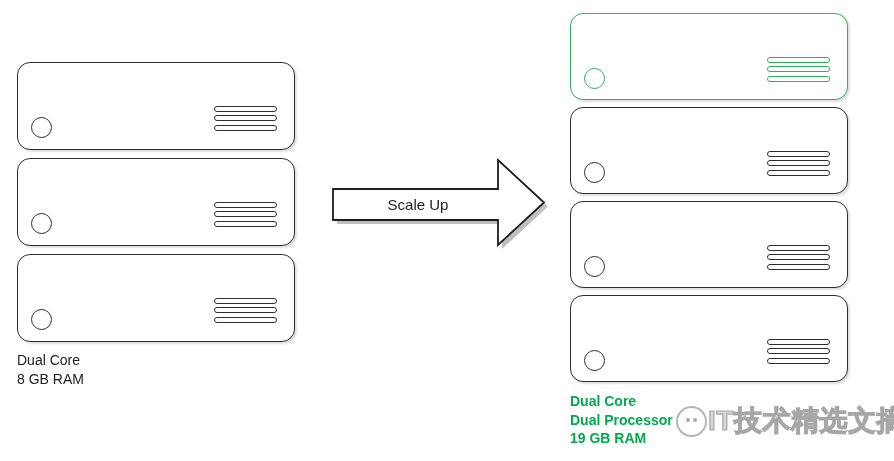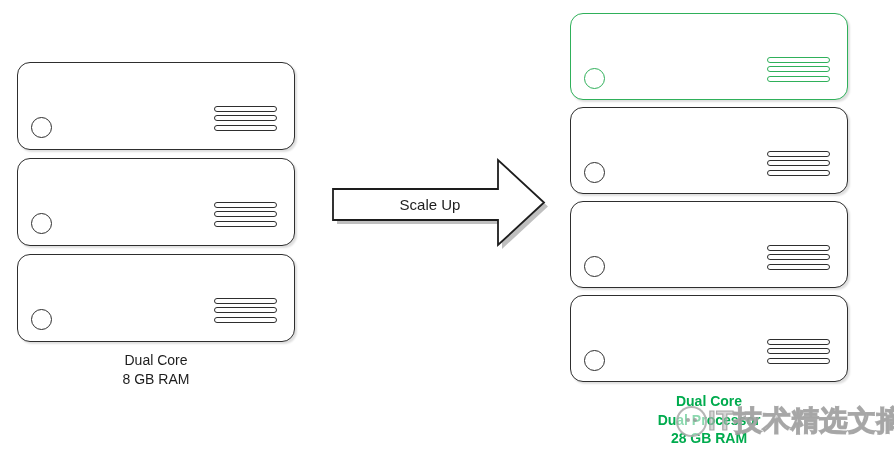--- a/index.html
+++ b/index.html
@@ -65,21 +65,20 @@
     border-radius: 4px;
     margin-bottom: 3.4px;
     background: #fff;
   }
   .server-box.highlight .vents i { border-color: var(--green-stroke, #2fb05a); }
 
   
   .spec {
     position: absolute;
     width: 278px;
-    text-align: center;
     font-size: 14px;
     line-height: 19px;
     white-space: nowrap;
   }
   .spec-before {
     left: 17px;
     top: 351px;
     color: #1d1d1d;
   }
   .spec-after {
@@ -93,21 +92,21 @@
   
   .arrow-svg {
     position: absolute;
     left: 330px;
     top: 150px;
     width: 225px;
     height: 105px;
   }
   .arrow-label {
     position: absolute;
-    left: 345px;
+    left: 333px;
     top: 189px;
     width: 170px;
     height: 31px;
     display: flex;
     align-items: center;
     justify-content: center;
     font-size: 15px;
     color: #1d1d1d;
   }
 
@@ -225,21 +224,21 @@
   <div class="arrow-label">Scale Up</div>
 
   <div class="spec spec-before">
     <div>Dual Core</div>
     <div>8 GB RAM</div>
   </div>
 
   <div class="spec spec-after">
     <div>Dual Core</div>
     <div>Dual Processor</div>
-    <div>28 GB RAM</div>
+    <div>19 GB RAM</div>
   </div>
 
   <div class="watermark">
     <span class="wm-logo"></span>
     <span class="wm-text">IT技术精选文摘</span>
   </div>
 
 </div>
 
 </body></html>

